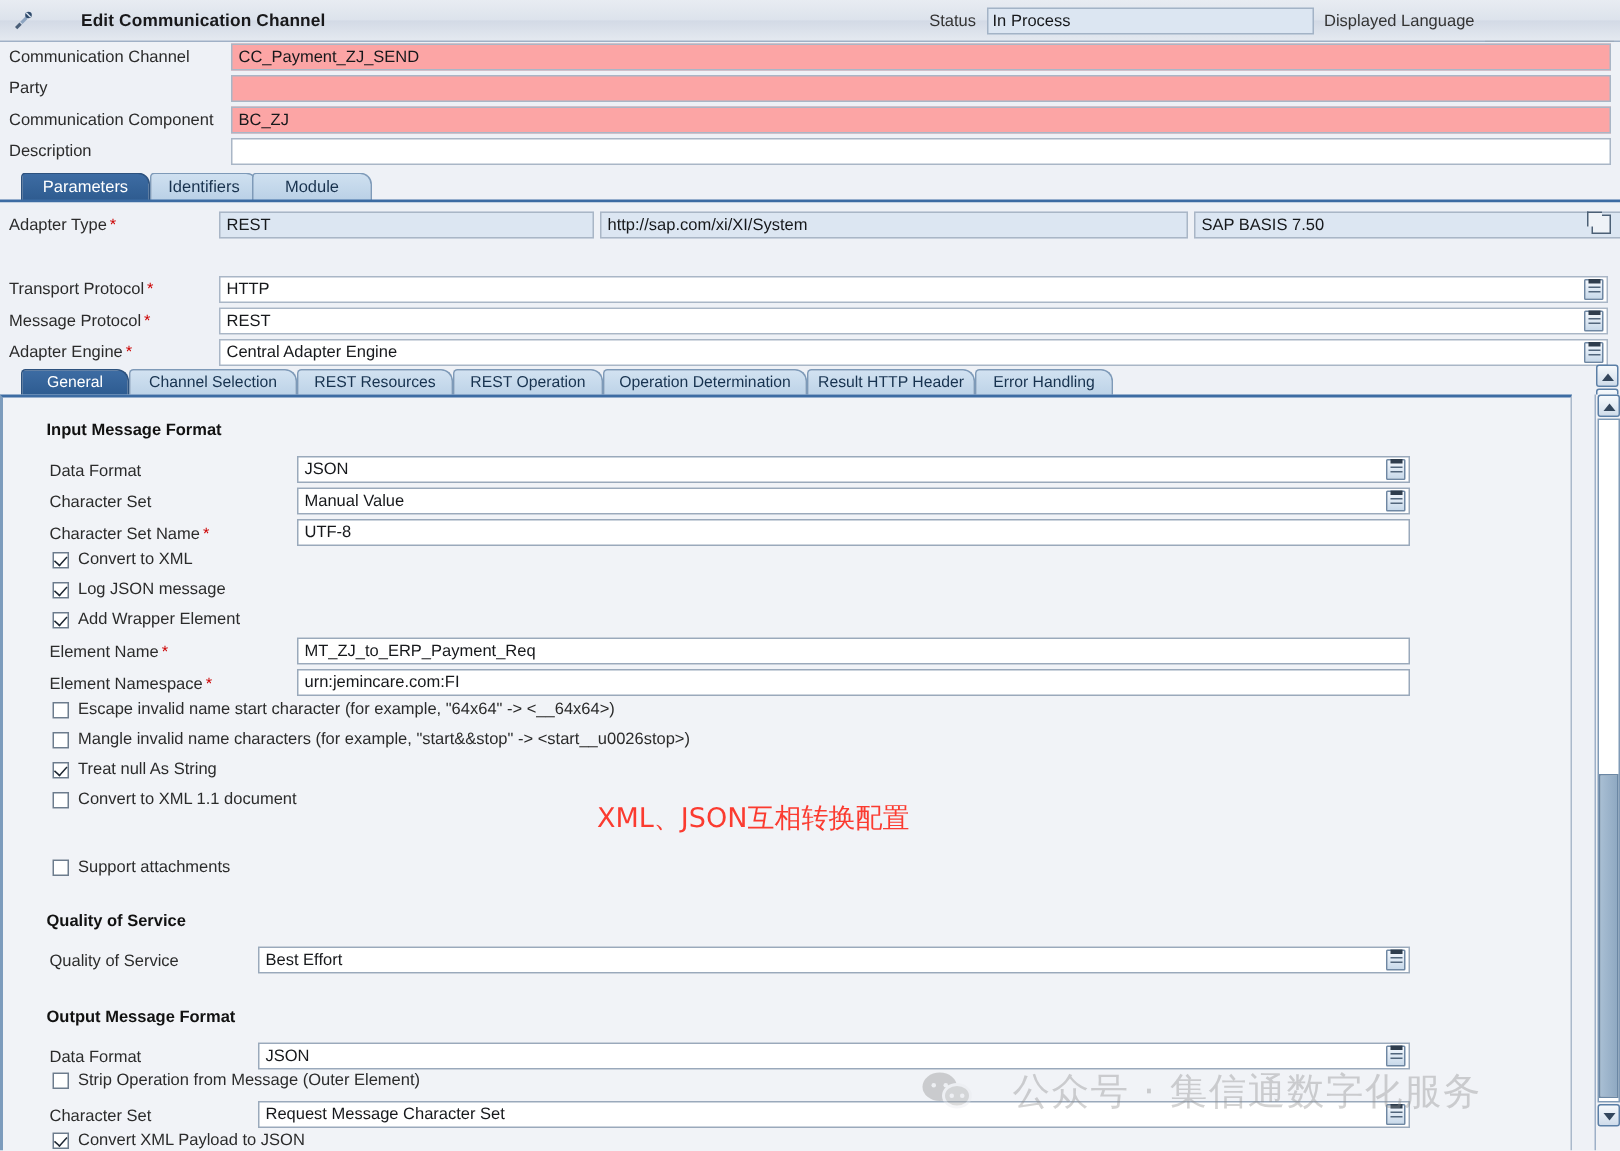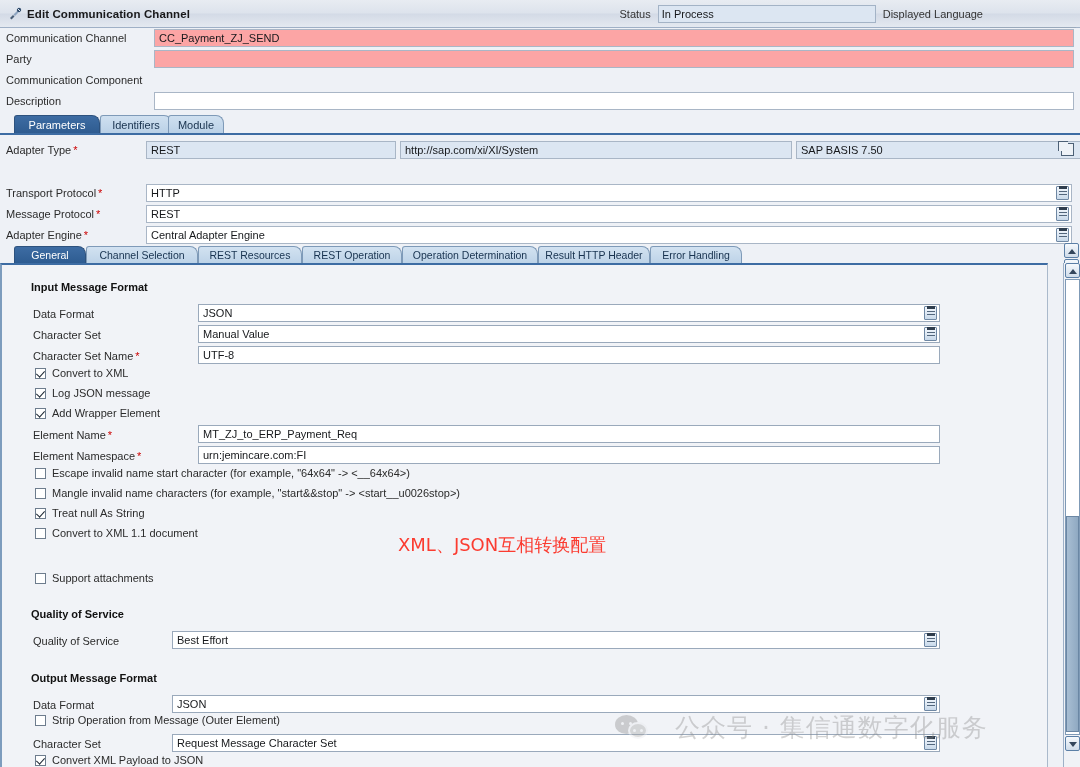--- a/index.html
+++ b/index.html
@@ -16,21 +16,21 @@
 
   
   .titlebar {
     position: absolute; left: 0; top: 0; width: 1080px; height: 28px;
     background: linear-gradient(to bottom, #e8ecf2 0%, #dde3ec 48%, #d3dae6 52%, #e4e9f0 100%);
     border-bottom: 1px solid #9fb0c6;
     display: flex; align-items: center;
   }
   .titlebar .tb-left { display: flex; align-items: center; padding-left: 8px; flex: 0 0 auto; }
   .tb-icon { width: 14px; height: 14px; margin-right: 5px; position: relative; }
-  .tb-title { font-weight: bold; font-size: 11.5px; color: #18181a; letter-spacing: .1px;}
+  .tb-title { font-weight: bold; font-size: 11.5px; color: #18181a; letter-spacing: .1px; margin-left: 27px;}
 
   .tb-right { margin-left: auto; display: flex; align-items: center; gap: 7px; padding-right: 4px; }
   .tb-lbl { font-size: 11px; color: #333; }
   .tb-status-field {
     width: 218px; height: 18px; background: #dce6f2; border: 1px solid #a3b3c6;
     font-size: 11px; padding: 1px 3px; line-height: 15px; color: #16181b;
   }
   .tb-lang-field {
     width: 86px; height: 18px; background: #ffffff; border: 1px solid #9aa9bb;
     font-size: 11px; padding: 1px 14px 1px 3px; line-height: 15px; position: relative; color:#16181b;
@@ -243,31 +243,32 @@
     <div class="hdr-row" style="top:0px;">
       <span class="hdr-lbl">Communication Channel</span>
       <span class="hdr-in" style="width:920px;">CC_Payment_ZJ_SEND</span>
     </div>
     <div class="hdr-row" style="top:21px;">
       <span class="hdr-lbl">Party</span>
       <span class="hdr-in" style="width:920px;"></span>
     </div>
     <div class="hdr-row" style="top:42px;">
       <span class="hdr-lbl">Communication Component</span>
+      <span class="hdr-in" style="width:920px;">BC_ZJ</span>
     </div>
     <div class="hdr-row" style="top:63px;">
       <span class="hdr-lbl">Description</span>
       <span class="hdr-in white" style="width:920px;"></span>
     </div>
   </div>
 
   <div class="otabs">
     <div class="otab active" style="left:14px; width:86px;">Parameters</div>
     <div class="otab" style="left:100px; width:72px;">Identifiers</div>
-    <div class="otab" style="left:168px; width:56px;">Module</div>
+    <div class="otab" style="left:168px; width:80px;">Module</div>
   </div>
   <div class="otab-underline"></div>
 
   <div class="adapter">
     <div class="ad-row" style="top:5px;">
       <span class="ad-lbl">
         <span>Adapter Type</span><span class="req">*</span>
       </span>
       <span class="ad-in" style="width:250px;">REST</span>
       <span class="ad-in" style="width:392px; margin-left:4px;">http://sap.com/xi/XI/System</span>

